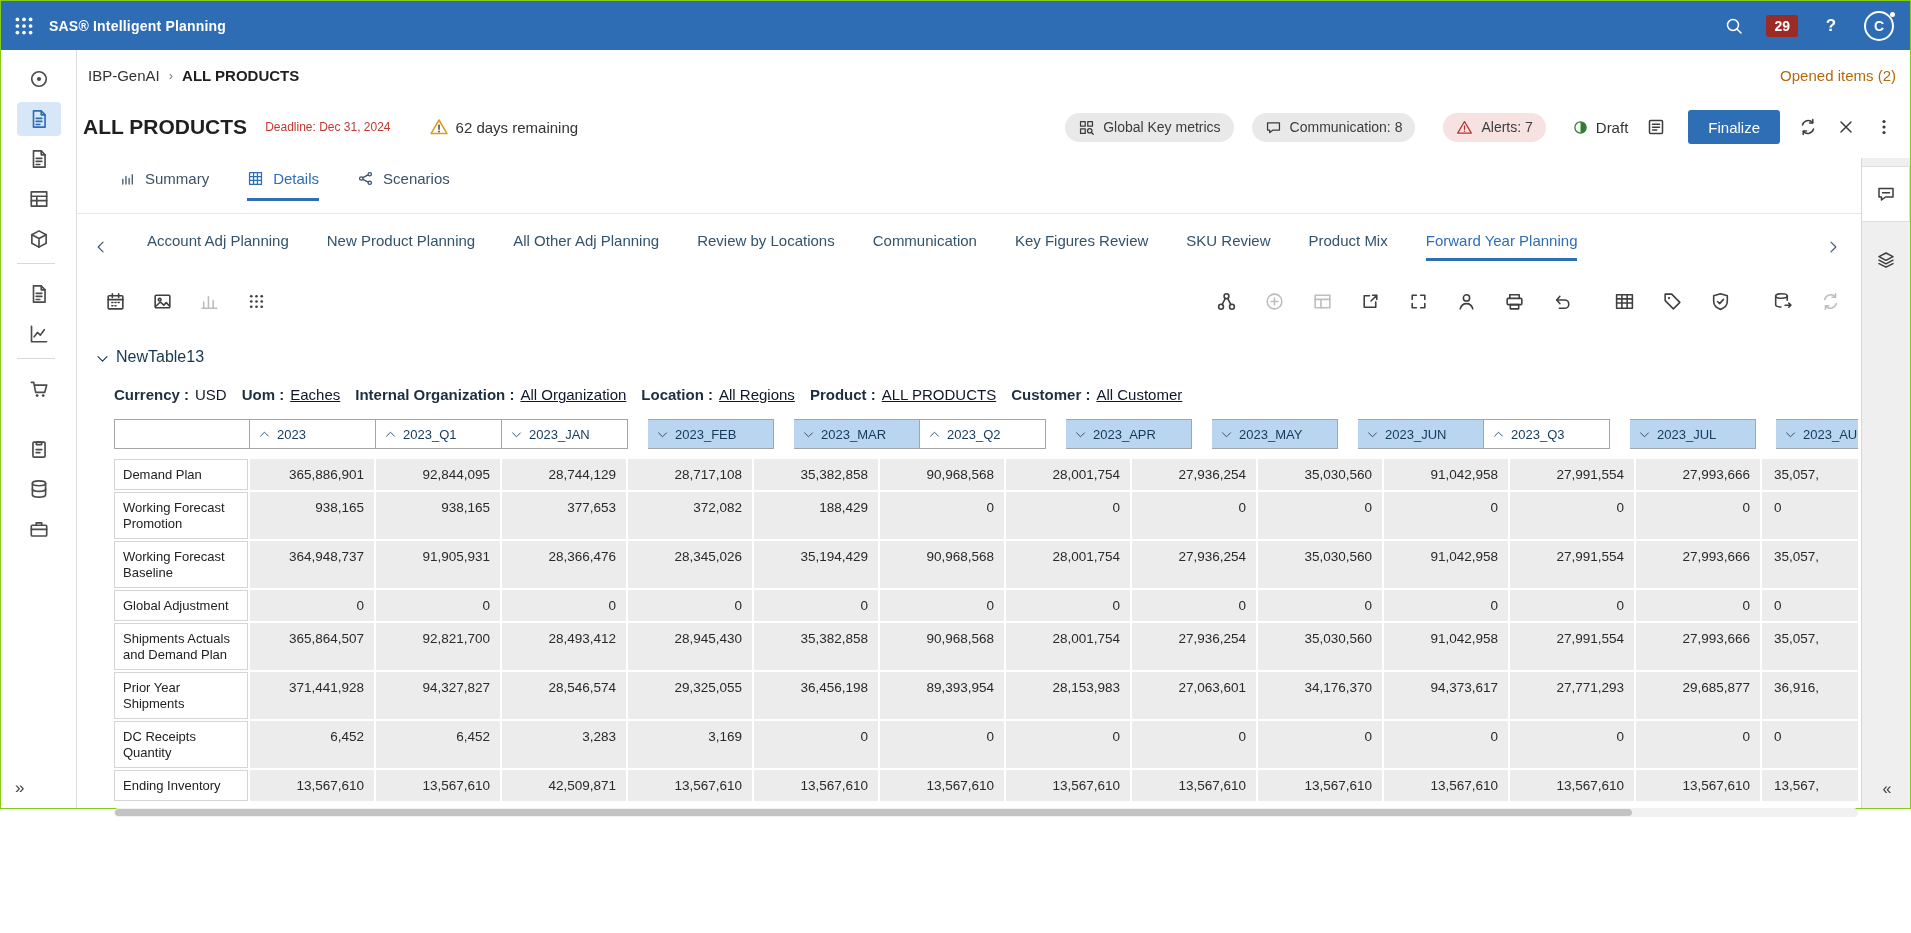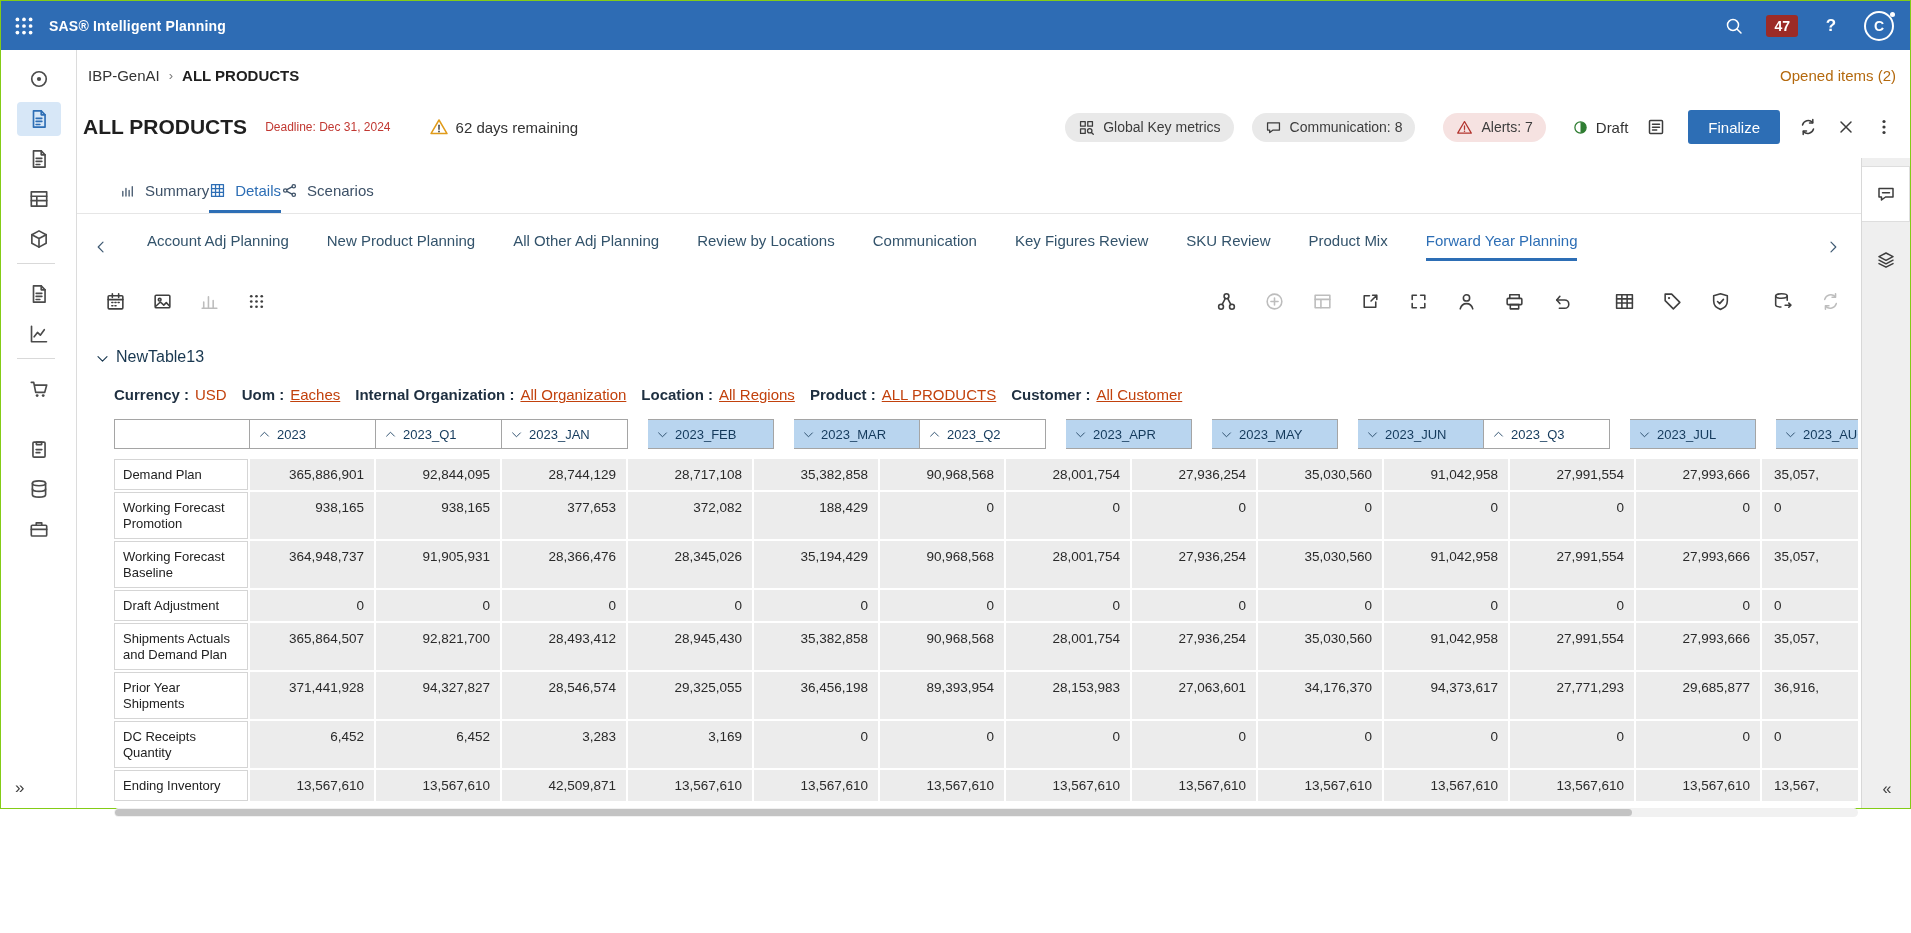--- a/index.html
+++ b/index.html
@@ -48,21 +48,21 @@
 
   
   .content-split { flex:1; display:flex; min-height:0; }
   .main { flex:1; min-width:0; display:flex; flex-direction:column; }
   .rail { width:49px; flex:0 0 49px; background:#efefef; border-left:1px solid #d8d8d8; display:flex; flex-direction:column; align-items:center; position:relative; }
   .rail-item { width:48px; height:56px; display:flex; align-items:center; justify-content:center; color:#3d3d3d; }
   .rail-item.active { background:#fff; border:1px solid #dedede; border-left:none; }
   .rail .collapse { position:absolute; bottom:10px; font-size:16px; color:#3e3e3e; letter-spacing:-2px; }
 
   
-  .tabs-row { flex:0 0 56px; display:flex; align-items:flex-end; padding-left:42px; border-bottom:1px solid #e6e6e6; }
+  .tabs-row { flex:0 0 56px; display:flex; align-items:center; gap:38px; padding-left:42px; border-bottom:1px solid #e6e6e6; }
   .tab { display:flex; align-items:center; gap:9px; font-size:15px; color:#3d5167; padding-bottom:11px; border-bottom:3px solid transparent; }
   .tab.active { color:var(--accent,#2d6eb5); border-color:var(--accent,#2d6eb5); }
 
   .plan-label { margin:20px 0 0 26px; font-size:16px; font-weight:bold; color:#222; }
 
   
   .subtabs { display:flex; align-items:center; gap:38px; margin:18px 20px 0 16px;justify-content:space-between; }
   .subtab { font-size:15px; color:#33536b; padding-bottom:9px; border-bottom:3px solid transparent; white-space:nowrap; }
   .subtab.active { color:var(--accent,#2d6eb5); border-color:var(--accent,#2d6eb5); }
   .subnav { width:16px; height:16px; color:#3f5a73; flex:0 0 16px; }
@@ -75,21 +75,21 @@
   .tbtn { width:21px; height:21px; color:#3f3f3f; }
   .tbtn.disabled { color:#bdbdbd; }
   .tbtn.sep { margin-left:14px; }
 
   
   .section-head { margin:36px 0 0 18px; display:flex; align-items:flex-end; gap:6px; font-size:16px; color:#17364f; }
   .section-head .chev { width:15px; height:15px; color:#17364f; }
   .filter-row { margin:20px 0 0 37px; display:flex; align-items:baseline; gap:15px; font-size:15px; color:#222; white-space:nowrap; }
   .fitem { display:flex; gap:6px; align-items:baseline; }
   .flabel { font-weight:bold; color:#1e2f40; }
-  .fval { color:#c2410c; }
+  .fval { color:#0f172a; }
   .fval.link { text-decoration:underline; }
 
   
   .table-zone { margin:16px 0 0 37px; width:1744px; }
   .grid-clip { width:1744px; overflow:hidden; }
   .ptable { width:1772px; }
   .hrow { display:flex; }
   .hcell { height:30px; display:flex; align-items:center; gap:6px; padding:0 8px; font-size:13px; color:#143a5c; background:#fff; border:1px solid #a5a5a5; border-left:none; flex:0 0 126px; width:126px; }
   .hcell.corner { flex:0 0 136px; width:136px; border-left:1px solid #a5a5a5; }
   .hcell.shaded { background:var(--header-cell,#b9d5ef);margin-left:20px; }
@@ -131,21 +131,21 @@
         </svg>
       </div>
     <div class="title">SAS® Intelligent Planning</div>
     <div class="tright">
       <div class="ic20" style="color:#fff" data-icon="search-icon">
           <svg viewBox="0 0 20 20">
             <circle cx="9" cy="9" r="5.5"></circle>
             <path d="M13.2 13.2 17 17"></path>
           </svg>
         </div>
-      <div class="badge">47</div>
+      <div class="badge">29</div>
       <div class="helpq">?</div>
       <div class="avatar">C</div>
     </div>
   </div>
 
   <div class="bodywrap">
 
     <div class="leftbar">
       <div>
           <div class="side-item">
@@ -710,21 +710,21 @@
                       <div class="dcell">90,968,568</div>
                       <div class="dcell">28,001,754</div>
                       <div class="dcell">27,936,254</div>
                       <div class="dcell">35,030,560</div>
                       <div class="dcell">91,042,958</div>
                       <div class="dcell">27,991,554</div>
                       <div class="dcell">27,993,666</div>
                       <div class="dcell clip">35,057,</div>
                     </div>
                     <div class="brow">
-     <div class="lcell">Draft Adjustment</div>
+     <div class="lcell">Global Adjustment</div>
                       <div class="dcell">0</div>
                       <div class="dcell">0</div>
                       <div class="dcell">0</div>
                       <div class="dcell">0</div>
                       <div class="dcell">0</div>
                       <div class="dcell">0</div>
                       <div class="dcell">0</div>
                       <div class="dcell">0</div>
                       <div class="dcell">0</div>
                       <div class="dcell">0</div>

